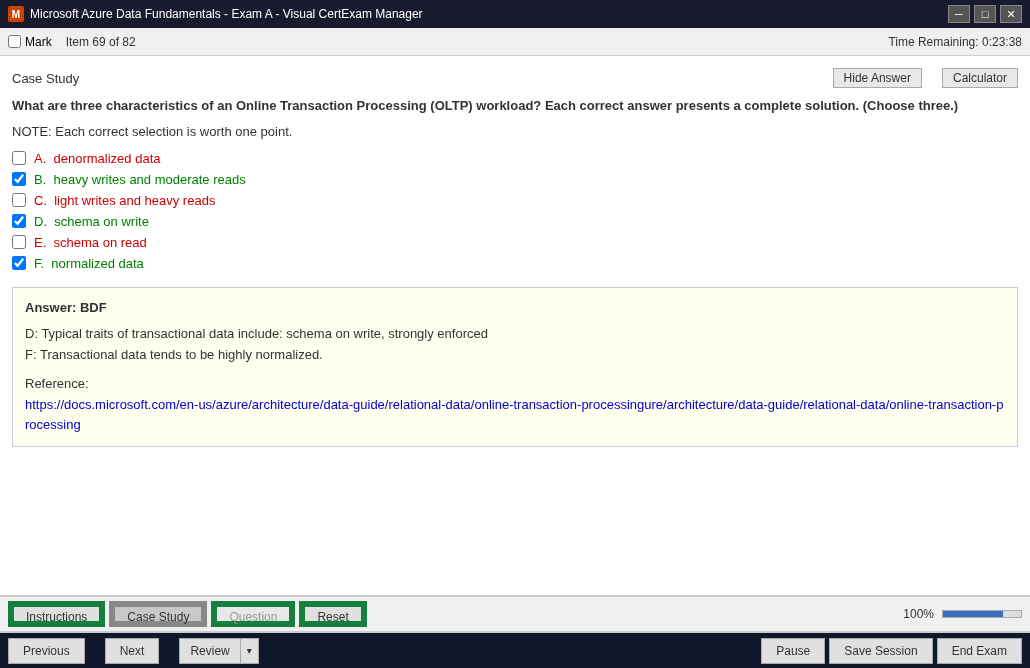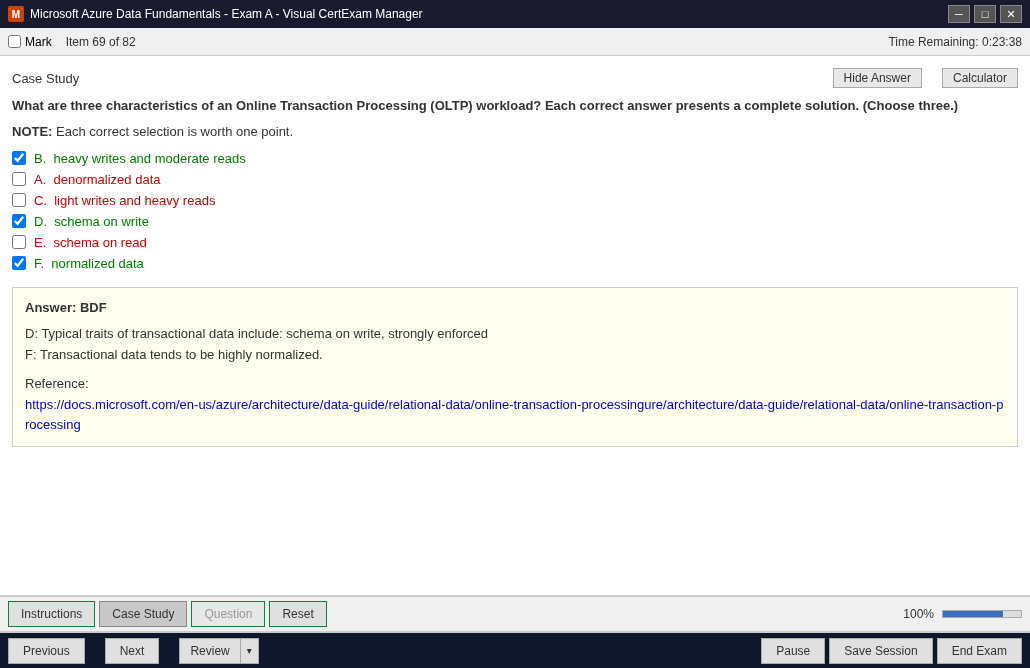--- a/index.html
+++ b/index.html
@@ -83,21 +83,21 @@
       color: #333;
       margin-bottom: 8px;
       line-height: 1.5;
       font-weight: bold;
     }
     .note-text {
       font-size: 13px;
       color: #333;
       margin-bottom: 12px;
     }
-    .note-text strong { font-weight: bold; margin-top: 28px; }
+    .note-text strong { font-weight: normal; margin-top: 28px; }
 
     
     .options-list { list-style: none; margin-bottom: 16px; }
     .option-item {
       display: flex;
       align-items: center;
       gap: 8px;
       margin-bottom: 6px;
     }
     .option-item input[type="checkbox"] { margin: 0; width: 14px; height: 14px; }
@@ -125,21 +125,21 @@
       border-top: 1px solid #ccc;
       border-bottom: 1px solid #ccc;
       display: flex;
       align-items: center;
       padding: 0 8px;
       gap: 4px;
     }
     .tab-btn {
       padding: 3px 12px;
       background: #e0e0e0;
-      border: 1px solid #15803d;
+      border: 6px solid #15803d;
       cursor: pointer;
       font-size: 12px;
       color: #333;
       height: 26px;
     }
     .tab-btn.active { background: #c8c8c8; border-color: #888; }
     .tab-btn.disabled { color: #999; background: #e8e8e8; cursor: default; }
     .tab-spacer { flex: 1; }
     .zoom-label { font-size: 12px; color: #333; margin-right: 4px; }
     .zoom-bar-container { width: 80px; height: 8px; background: #ddd; border: 1px solid #aaa; position: relative; }
@@ -231,26 +231,26 @@
   </div>
 
   <div class="question-text">What are three characteristics of an Online Transaction Processing (OLTP) workload? Each correct answer presents a complete solution. (Choose three.)</div>
   <div class="note-text">
     <strong>NOTE:</strong>
     <span>Each correct selection is worth one point.</span>
   </div>
 
   <ul class="options-list">
     <li class="option-item">
+      <input type="checkbox" style="">
+      <span class="option-label incorrect">A.&nbsp; <span>denormalized data</span></span>
+    </li>
+    <li class="option-item">
       <input type="checkbox" checked="" style="">
       <span class="option-label correct">B.&nbsp; <span>heavy writes and moderate reads</span></span>
-    </li>
-    <li class="option-item">
-      <input type="checkbox" style="">
-      <span class="option-label incorrect">A.&nbsp; <span>denormalized data</span></span>
     </li>
     <li class="option-item">
       <input type="checkbox" style="">
       <span class="option-label incorrect">C.&nbsp; <span>light writes and heavy reads</span></span>
     </li>
     <li class="option-item">
       <input type="checkbox" checked="" style="">
       <span class="option-label correct">D.&nbsp; <span>schema on write</span></span>
     </li>
     <li class="option-item">

